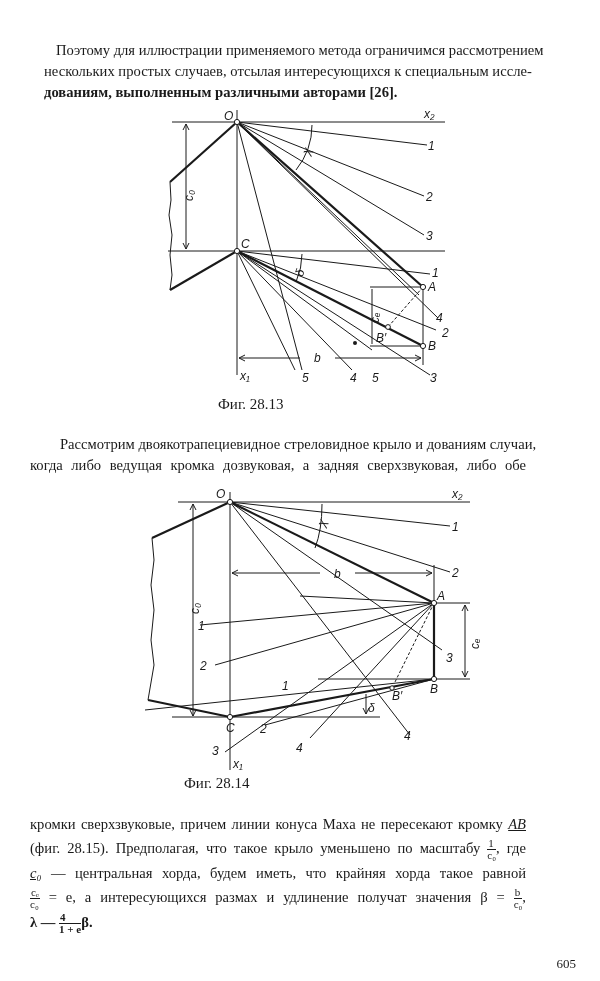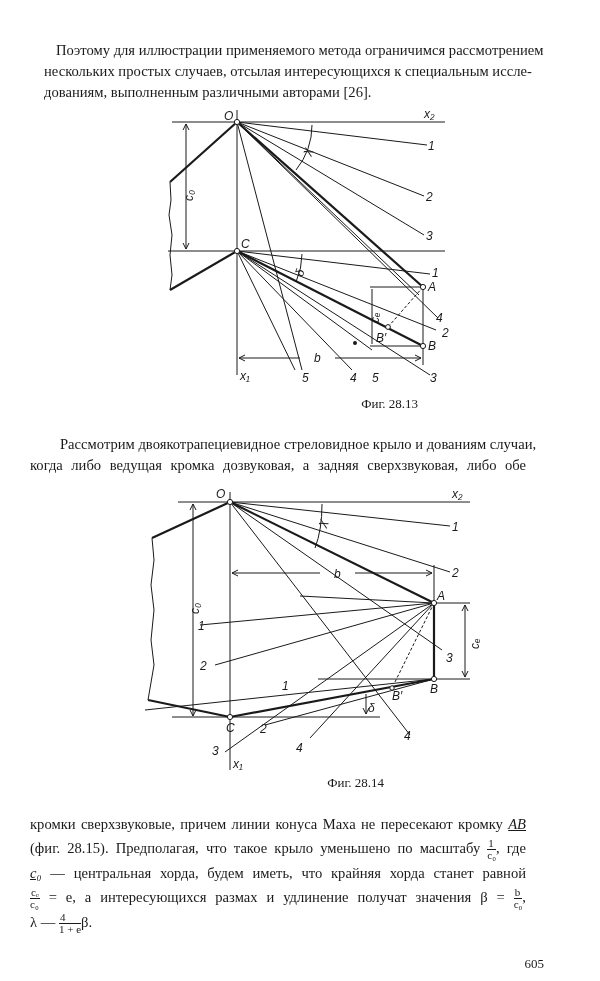--- a/index.html
+++ b/index.html
@@ -1,28 +1,28 @@
 <!DOCTYPE html>
 <html><head>
 <meta charset="utf-8">
 <style>
   html, body { margin:0; padding:0; background:#ffffff; }
   body { width:600px; height:981px; position:relative; overflow:hidden;
          font-family:"Liberation Serif","DejaVu Serif",serif; color:#1a1a1a; }
   .para { position:absolute; left:60px; width:466px; font-size:14.6px; line-height:21px;
           text-align:justify; }
   .para .line { display:block; white-space:nowrap; text-align-last:justify; }
-  .para .line.last { text-align-last:left; }
-  .caption { position:absolute; font-size:13px; text-align:right; width:200px; }
+  .para .line.last { text-align-last:left;font-weight:bold; }
+  .caption { position:absolute; font-size:15px; text-align:left; width:200px; }
   svg text { font-family:"Liberation Sans","DejaVu Sans",sans-serif; font-style:italic; fill:#1a1a1a; }
   .frac { display:inline-block; vertical-align:middle; text-align:center; font-size:11px; line-height:11px; }
   .frac .num { display:block; border-bottom:1px solid #1a1a1a; padding:0 1px; }
   .frac .den { display:block; }
   i { font-style:italic;text-decoration:underline; }
-  .pagenum { position:absolute; right:56px; top:956px; font-size:13px; }
+  .pagenum { position:absolute; right:24px; top:956px; font-size:13px; }
 </style>
 </head>
 <body>
 
 <div class="para" style="top:40px; left:56px; width:466px;">
   <span class="line" style="text-indent:0">Поэтому для иллюстрации применяемого метода ограничимся рассмотрением</span>
   <span class="line" style="margin-left:-12px">нескольких простых случаев, отсылая интересующихся к специальным иссле-</span>
   <span class="line last" style="margin-left:-12px">дованиям, выполненным различными авторами [26].</span>
 </div>
 
@@ -204,18 +204,18 @@
     <text x="296" y="752">4</text>
     <text x="404" y="740">4</text>
     <text x="233" y="768">x₁</text>
   </g>
 </svg>
 <div class="caption" style="left:184px; top:775px;">Фиг. 28.14</div>
 
 <div class="para" style="top:812px; left:30px; width:496px; line-height:24px;">
   <span class="line"><span>кромки сверхзвуковые, причем линии конуса Маха не пересекают кромку</span> <i>AB</i></span>
   <span class="line"><span>(фиг. 28.15). Предполагая, что такое крыло уменьшено по масштабу</span> <span class="frac"><span class="num">1</span><span class="den">c₀</span></span><span>, где</span></span>
-  <span class="line"><i>c₀</i><span> — центральная хорда, будем иметь, что крайняя хорда станет равной</span></span>
+  <span class="line"><i>c₀</i><span> — центральная хорда, будем иметь, что крайняя хорда такое равной</span></span>
   <span class="line"><span class="frac"><span class="num">cₑ</span><span class="den">c₀</span></span> <span>= e, а интересующихся размах и удлинение получат значения β =</span> <span class="frac"><span class="num">b</span><span class="den">c₀</span></span><span>,</span></span>
   <span class="line last"><span>λ —</span> <span class="frac"><span class="num">4</span><span class="den">1 + e</span></span><span>β.</span></span>
 </div>
 
 <div class="pagenum">605</div>
 
 </body></html>

